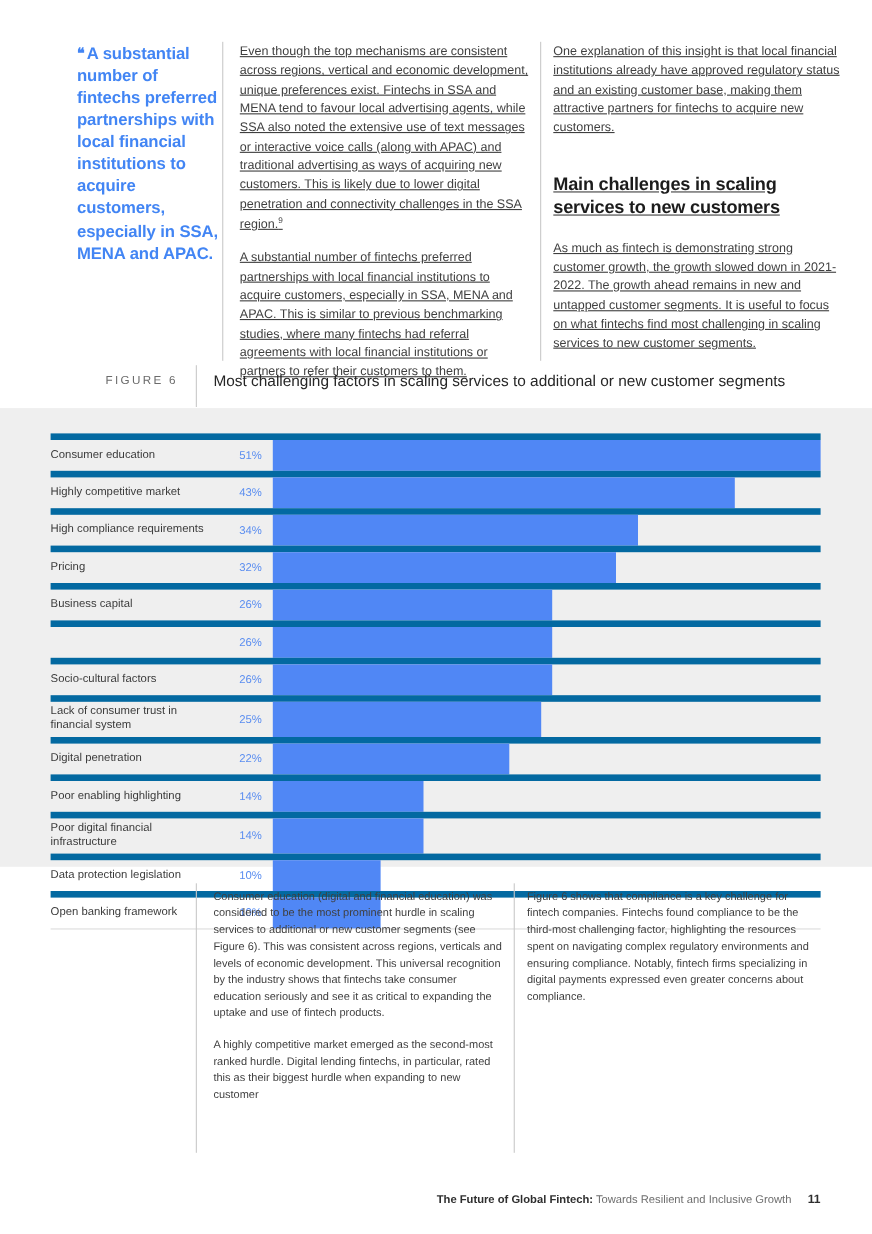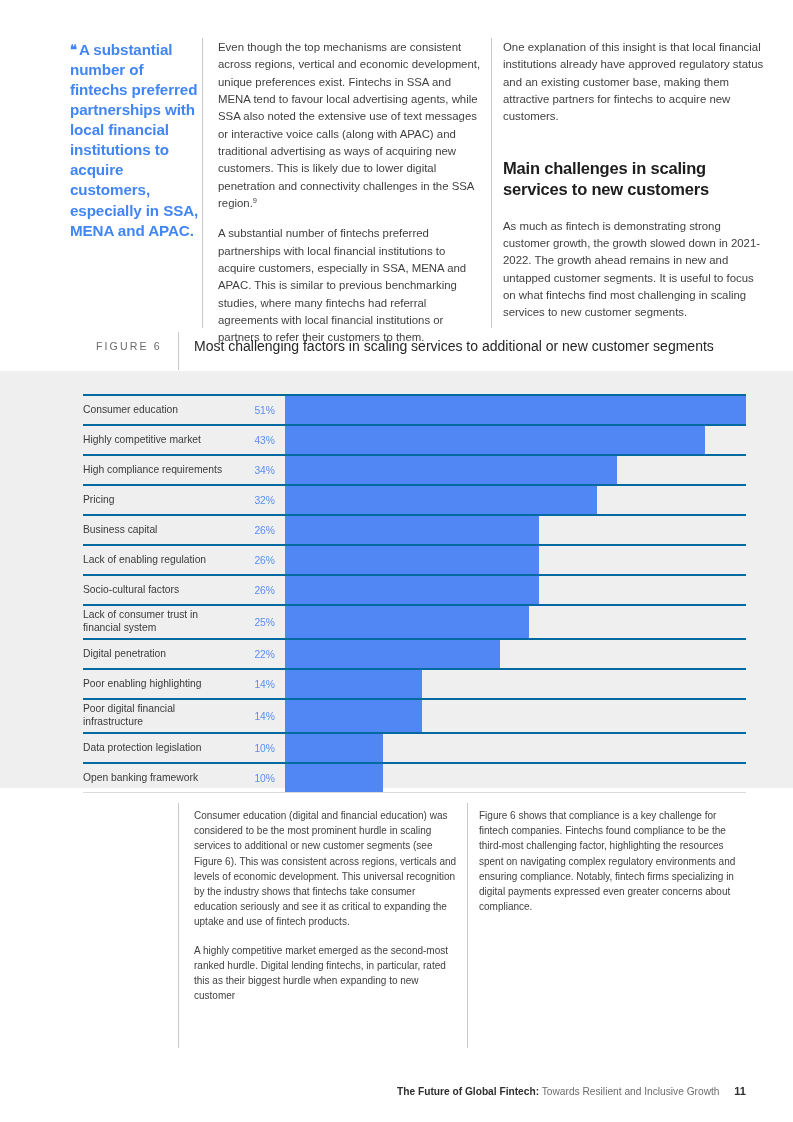--- a/index.html
+++ b/index.html
@@ -55,20 +55,21 @@
   }
   .col-rule.r1 { left: 178px; }
   .col-rule.r2 { left: 467px; }
 
   .body-col {
     position: absolute;
     width: 266px;
     font-size: 11.4px;
     line-height: 1.52;
     color: #3f3f3f;
+    text-decoration: underline;
   }
   .body-col.c2 { left: 194px; top: 39px; }
   .body-col.c3 { left: 479px; top: 39px; }
 
   .body-col p { margin: 0 0 13px 0; }
   .body-col p:last-child { margin-bottom: 0; }
 
   sup { font-size: 7.5px; vertical-align: 4px; }
 
   .section-head {
@@ -123,23 +124,22 @@
     background: #efefef;
   }
   .chart-inner {
     position: absolute;
     left: 46px;
     top: 23px;
     width: 700px;
   }
   .chart-row {
     position: relative;
-    border-top: 2px solid #0369a1;
+    border-top: 6px solid #0369a1;
     height: 28px;
-    margin-left: 37px;
   }
   .chart-row.tall { height: 32px; }
   .chart-row:last-child { border-bottom: 1px solid #dcdcdc; }
 
   .row-label {
     position: absolute;
     left: 0;
     top: 0;
     width: 150px;
     height: 100%;
@@ -285,21 +285,20 @@
           </div>
         </div>
         <div class="chart-row">
           <div class="row-label">Business capital</div>
           <div class="row-value">26%</div>
           <div class="bar-track">
             <div class="bar" style="width: 253.882px; background: rgb(80, 135, 245);"></div>
           </div>
         </div>
         <div class="chart-row">
-          <div class="row-label">Lack of enabling regulation</div>
           <div class="row-value">26%</div>
           <div class="bar-track">
             <div class="bar" style="width: 253.882px; background: rgb(80, 135, 245);"></div>
           </div>
         </div>
         <div class="chart-row">
           <div class="row-label">Socio-cultural factors</div>
           <div class="row-value">26%</div>
           <div class="bar-track">
             <div class="bar" style="width: 253.882px; background: rgb(80, 135, 245);"></div>

